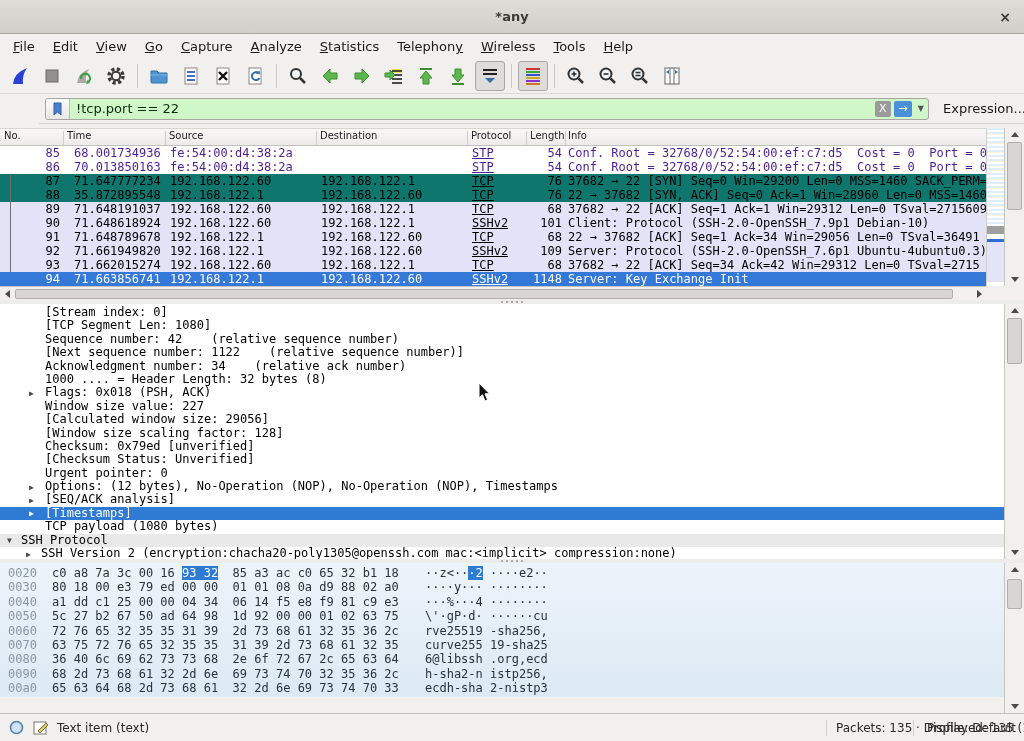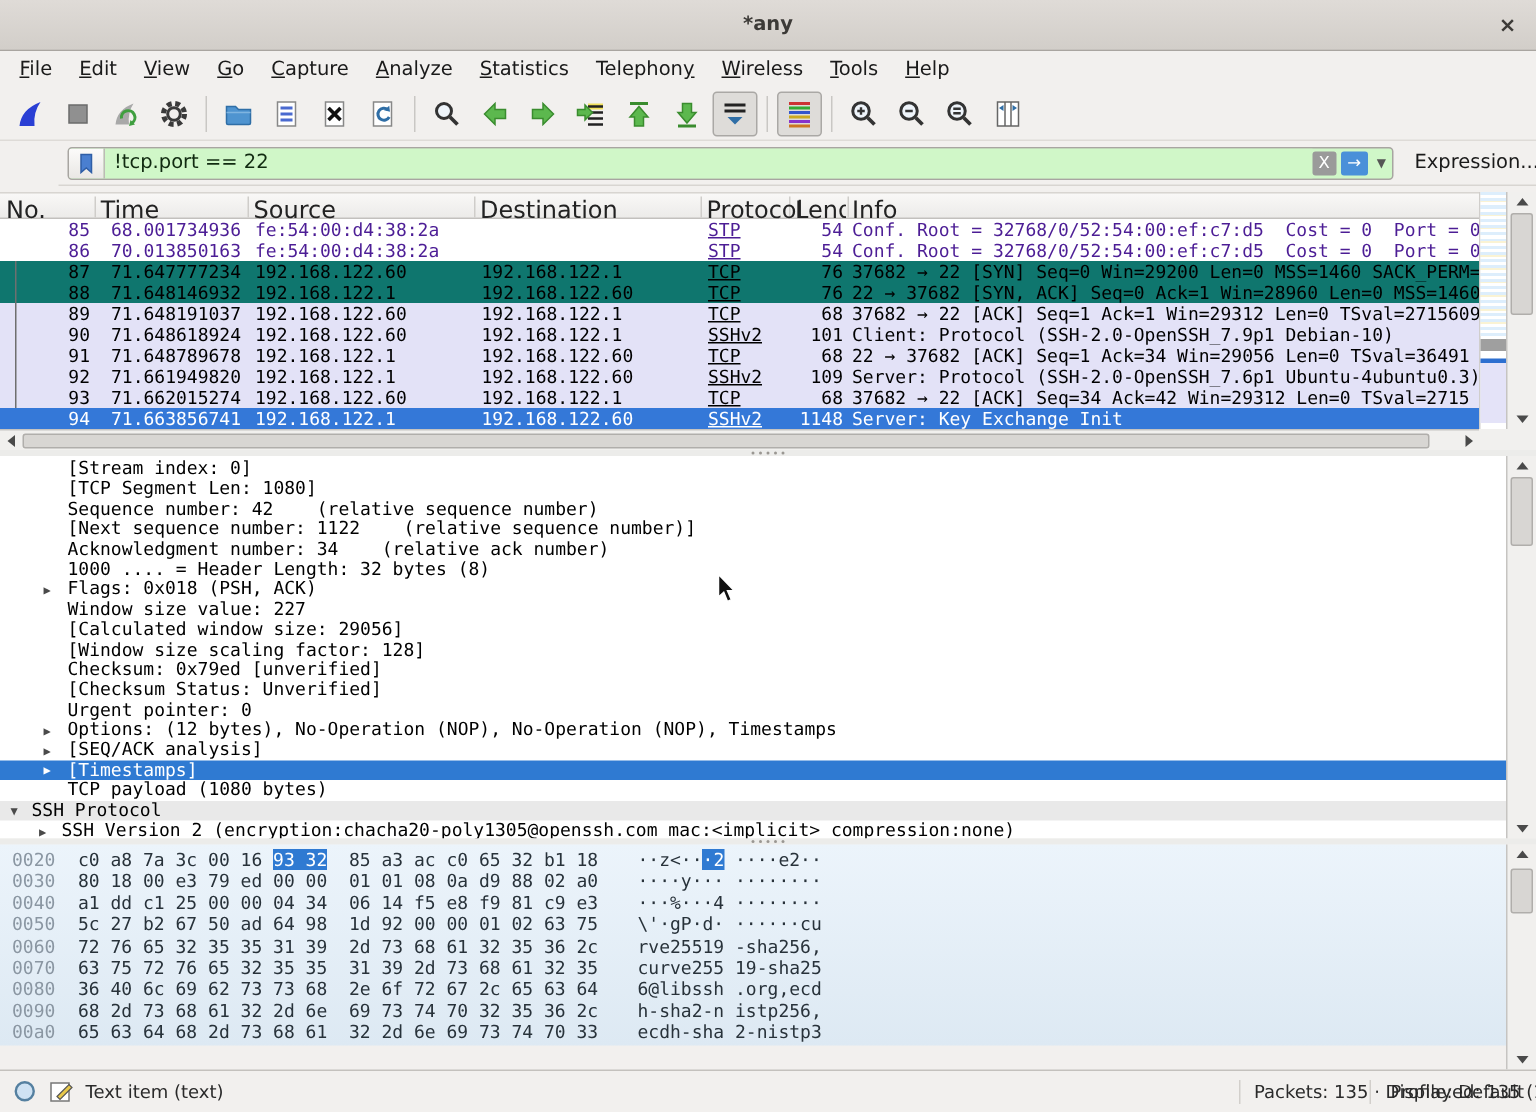--- a/index.html
+++ b/index.html
@@ -40,21 +40,21 @@
     font-size:11px; line-height:16px; text-align:center; margin-right:3px; }
   .fapply { width:18px; height:16px; background:#4a90d9; border-radius:2px; color:#fff;
     font-size:11px; line-height:15px; text-align:center; margin-right:2px; }
   .fcaret { font-size:8px; color:#555; padding:0 4px; }
   .expr { margin-left:14px; }
   .plus-btn { position:absolute; right:8px; font-size:15px; color:#333; padding:0 4px; }
 
   
   .plist-hdr { position:absolute; left:0; top:128px; width:1024px; height:18px;
     background:linear-gradient(#f9f8f7,#ecebe9); border-top:1px solid #d8d5d1; border-bottom:1px solid #c2c0bd;
-    font-size:16px; color:#222; }
+    font-size:10px; color:#222; }
   .hcell { position:absolute; top:1px; white-space:nowrap; overflow:hidden; }
   .hc0{left:4px;} .hc1{left:67px;} .hc2{left:169px;} .hc3{left:320px;} .hc4{left:471px;} .hc5{left:530px;width:34px;} .hc6{left:568px;}
   .hsep { position:absolute; top:2px; height:14px; width:1px; background:#cfcdca; }
 
   .plist-rows { position:absolute; left:0; top:146px; width:986px; height:140px; background:#fff; overflow:hidden; }
   .prow { position:relative; height:14px; line-height:14px; font-size:12px;
     font-family:"DejaVu Sans Mono","Liberation Mono",monospace; white-space:pre; }
   .prow.white { background:#ffffff; color:#4c1d95; }
   .prow.gray  { background:#0f766e; color:#000; }
   .prow.lav   { background:#e3e2f7; color:#000; }
@@ -326,21 +326,21 @@
     <span class="hcell hc2">Source</span>
     <span class="hcell hc3">Destination</span>
     <span class="hcell hc4">Protocol</span>
     <span class="hcell hc5">Length</span>
     <span class="hcell hc6">Info</span>
   </div>
 <div class="plist-rows">
     <div class="prow white"><span class="c-no">85</span><span class="c-time">68.001734936</span><span class="c-src">fe:54:00:d4:38:2a</span><span class="c-dst"></span><span class="c-proto">STP</span><span class="c-len">54</span><span class="c-info">Conf. Root = 32768/0/52:54:00:ef:c7:d5  Cost = 0  Port = 0x8001</span></div>
     <div class="prow white"><span class="c-no">86</span><span class="c-time">70.013850163</span><span class="c-src">fe:54:00:d4:38:2a</span><span class="c-dst"></span><span class="c-proto">STP</span><span class="c-len">54</span><span class="c-info">Conf. Root = 32768/0/52:54:00:ef:c7:d5  Cost = 0  Port = 0x8001</span></div>
     <div class="prow gray br"><span class="c-no">87</span><span class="c-time">71.647777234</span><span class="c-src">192.168.122.60</span><span class="c-dst">192.168.122.1</span><span class="c-proto">TCP</span><span class="c-len">76</span><span class="c-info">37682 → 22 [SYN] Seq=0 Win=29200 Len=0 MSS=1460 SACK_PERM=1</span></div>
-    <div class="prow gray br"><span class="c-no">88</span><span class="c-time">71.648146932</span><span class="c-src">192.168.122.1</span><span class="c-dst">192.168.122.60</span><span class="c-proto">TCP</span><span class="c-len">76</span><span class="c-info">22 → 37682 [SYN, ACK] Seq=0 Ack=1 Win=28960 Len=0 MSS=1460</span></div>
+    <div class="prow gray br"><span class="c-no">88</span><span class="c-time">35.872895548</span><span class="c-src">192.168.122.1</span><span class="c-dst">192.168.122.60</span><span class="c-proto">TCP</span><span class="c-len">76</span><span class="c-info">22 → 37682 [SYN, ACK] Seq=0 Ack=1 Win=28960 Len=0 MSS=1460</span></div>
     <div class="prow lav br"><span class="c-no">89</span><span class="c-time">71.648191037</span><span class="c-src">192.168.122.60</span><span class="c-dst">192.168.122.1</span><span class="c-proto">TCP</span><span class="c-len">68</span><span class="c-info">37682 → 22 [ACK] Seq=1 Ack=1 Win=29312 Len=0 TSval=2715609</span></div>
     <div class="prow lav br"><span class="c-no">90</span><span class="c-time">71.648618924</span><span class="c-src">192.168.122.60</span><span class="c-dst">192.168.122.1</span><span class="c-proto">SSHv2</span><span class="c-len">101</span><span class="c-info">Client: Protocol (SSH-2.0-OpenSSH_7.9p1 Debian-10)</span></div>
     <div class="prow lav br"><span class="c-no">91</span><span class="c-time">71.648789678</span><span class="c-src">192.168.122.1</span><span class="c-dst">192.168.122.60</span><span class="c-proto">TCP</span><span class="c-len">68</span><span class="c-info">22 → 37682 [ACK] Seq=1 Ack=34 Win=29056 Len=0 TSval=36491</span></div>
     <div class="prow lav br"><span class="c-no">92</span><span class="c-time">71.661949820</span><span class="c-src">192.168.122.1</span><span class="c-dst">192.168.122.60</span><span class="c-proto">SSHv2</span><span class="c-len">109</span><span class="c-info">Server: Protocol (SSH-2.0-OpenSSH_7.6p1 Ubuntu-4ubuntu0.3)</span></div>
     <div class="prow lav br"><span class="c-no">93</span><span class="c-time">71.662015274</span><span class="c-src">192.168.122.60</span><span class="c-dst">192.168.122.1</span><span class="c-proto">TCP</span><span class="c-len">68</span><span class="c-info">37682 → 22 [ACK] Seq=34 Ack=42 Win=29312 Len=0 TSval=2715</span></div>
     <div class="prow sel"><span class="c-no">94</span><span class="c-time">71.663856741</span><span class="c-src">192.168.122.1</span><span class="c-dst">192.168.122.60</span><span class="c-proto">SSHv2</span><span class="c-len">1148</span><span class="c-info">Server: Key Exchange Init</span></div>
   </div>
 
 <div class="minimap">
   <div class="mm-top"></div>

